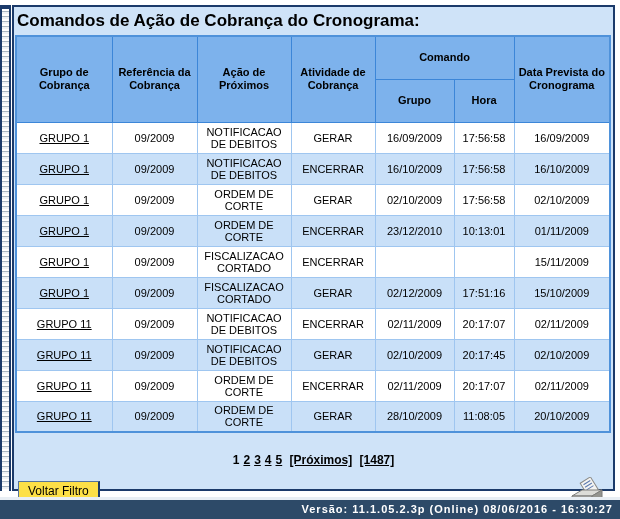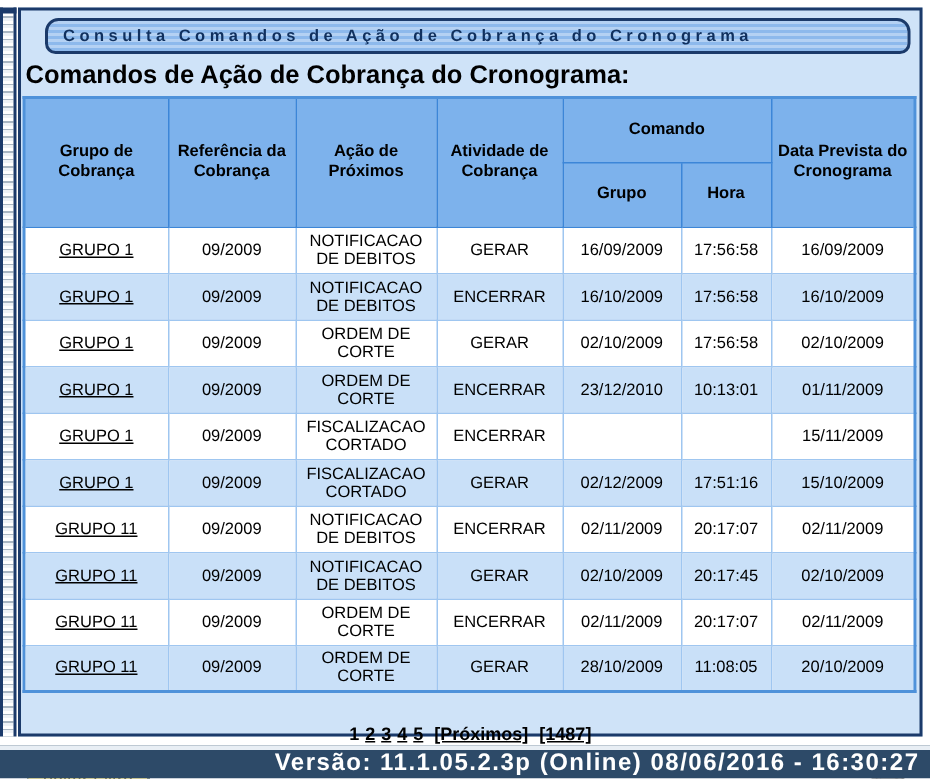--- a/index.html
+++ b/index.html
@@ -110,37 +110,36 @@
     padding:2px 9px 3px 9px;
     cursor:pointer;
   }
   .printer { margin-top:-4px; cursor:pointer; }
 
   .footer-bar {
     position:absolute; left:0; bottom:0; width:620px; height:22px;
     background:#2d4a68;
     border-top:3px solid #e8eef4;
     color:#ffffff;
-    font-size:16px;
+    font-size:11px;
     font-weight:bold;
     letter-spacing:1px;
     text-align:right;
     line-height:18px;
     padding-right:7px;
     white-space:nowrap;
   }
 </style>
 </head>
 <body>
 
 <div class="left-strip"></div>
 
 <div class="panel">
 
-  <div class="title-bar">Consulta Comandos de Ação de Cobrança do Cronograma</div>
 
   <div class="section-label">Comandos de Ação de Cobrança do Cronograma:</div>
 
   <table class="grid">
     <colgroup>
       <col style="width:96px">
         <col style="width:85px">
         <col style="width:94px">
       <col style="width:84px">
         <col style="width:79px">

